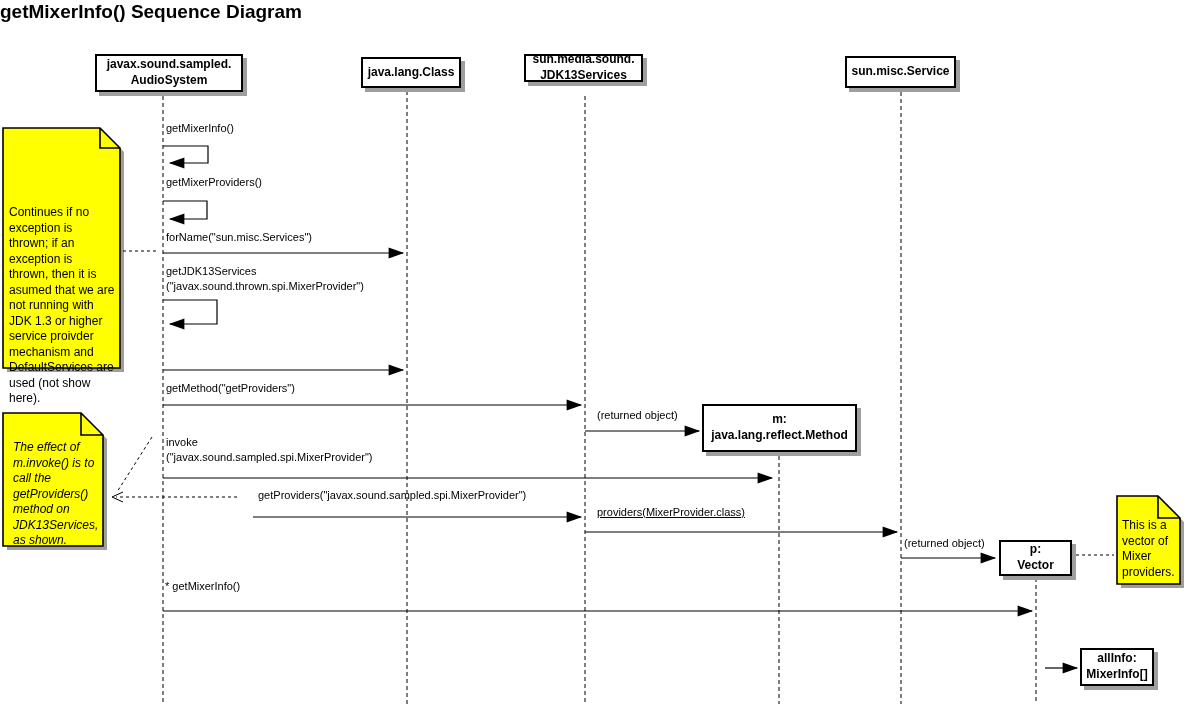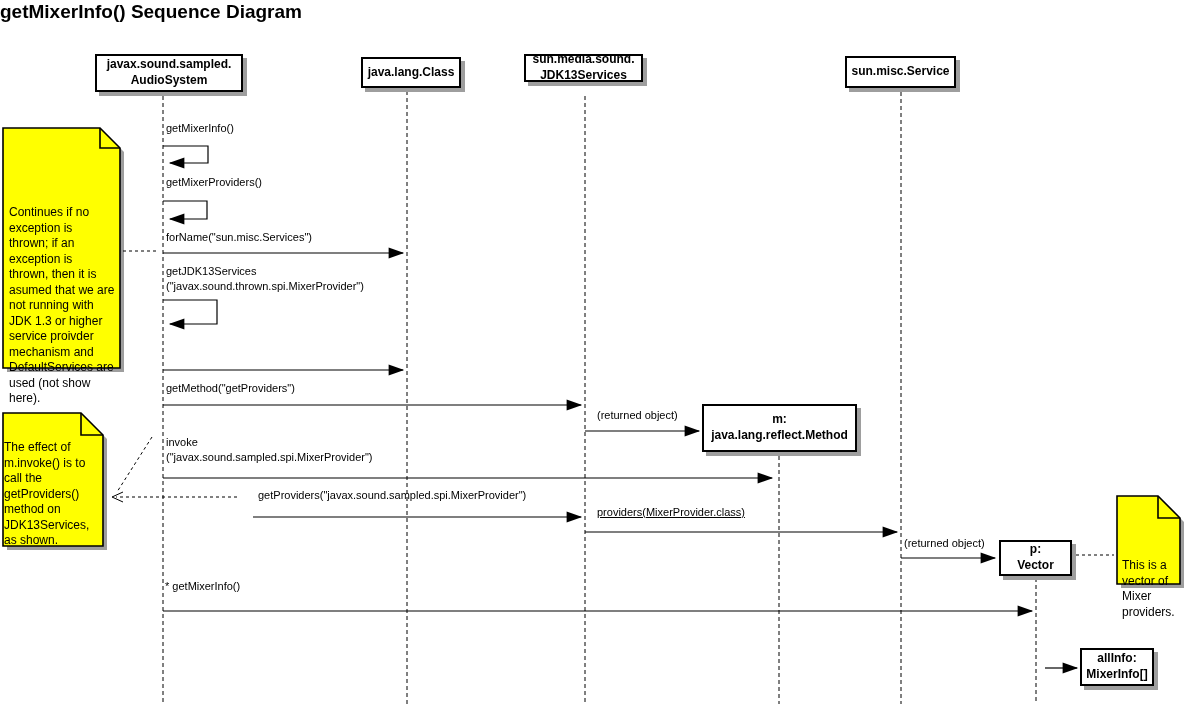--- a/index.html
+++ b/index.html
@@ -102,16 +102,16 @@
   <div class="label" style="left:166px;top:381px;">getMethod("getProviders")</div>
   <div class="label" style="left:597px;top:408px;">(returned object)</div>
   <div class="label" style="left:166px;top:435px;">invoke
 ("javax.sound.sampled.spi.MixerProvider")</div>
   <div class="label" style="left:258px;top:488px;">getProviders("javax.sound.sampled.spi.MixerProvider")</div>
   <div class="label" style="left:597px;top:505px;text-decoration:underline;">providers(MixerProvider.class)</div>
   <div class="label" style="left:904px;top:536px;">(returned object)</div>
   <div class="label" style="left:165px;top:579px;">* getMixerInfo()</div>
 
   <div class="note-text" style="left:9px;top:158px;width:106px;margin-top:47px;">Continues if no exception is thrown; if an exception is thrown, then it is asumed that we are not running with JDK 1.3 or higher service proivder mechanism and DefaultServices are used (not show here).</div>
-  <div class="note-text" style="left:4px;top:440px;width:90px;">The effect of m.invoke() is to call the getProviders() method on JDK13Services, as shown.</div>
-  <div class="note-text" style="left:1122px;top:518px;width:55px;margin-top:40px;">This is a vector of Mixer providers.</div>
+  <div class="note-text" style="left:13px;top:440px;width:90px;font-style:italic;">The effect of m.invoke() is to call the getProviders() method on JDK13Services, as shown.</div>
+  <div class="note-text" style="left:1122px;top:518px;width:55px;">This is a vector of Mixer providers.</div>
 
 </div>
 
 </body></html>

